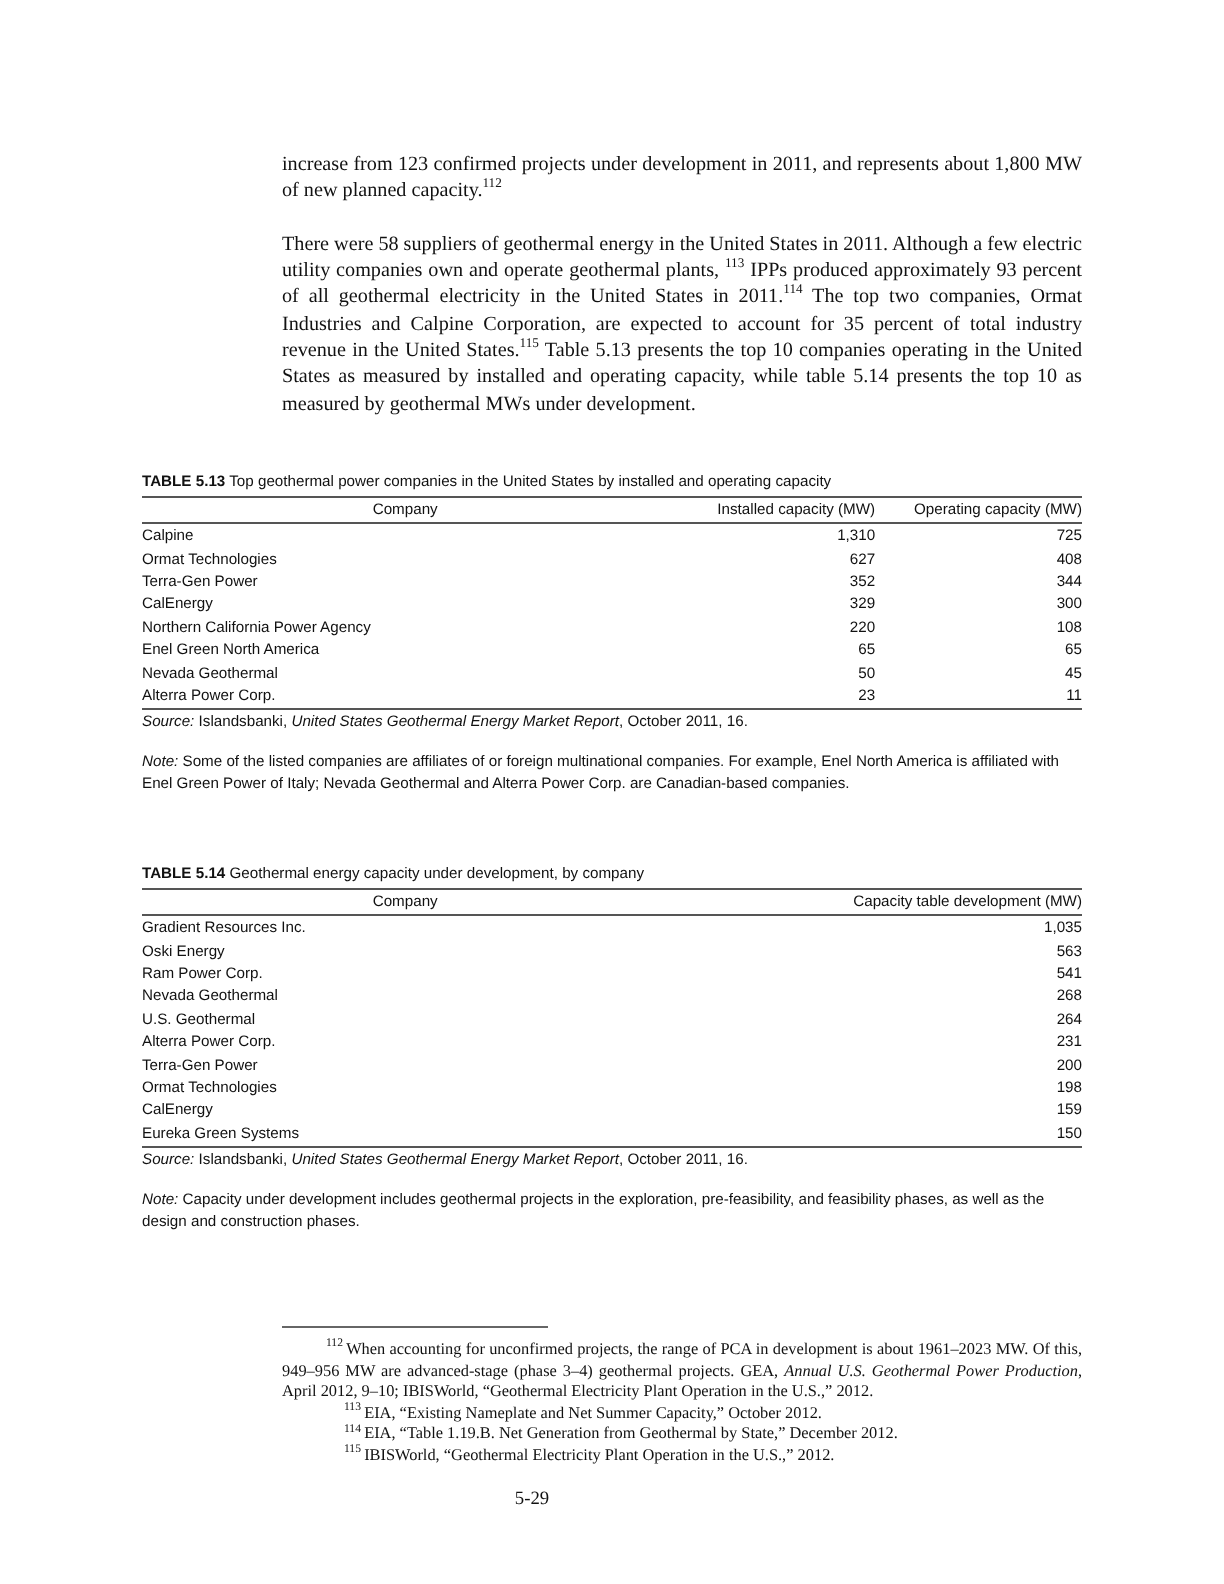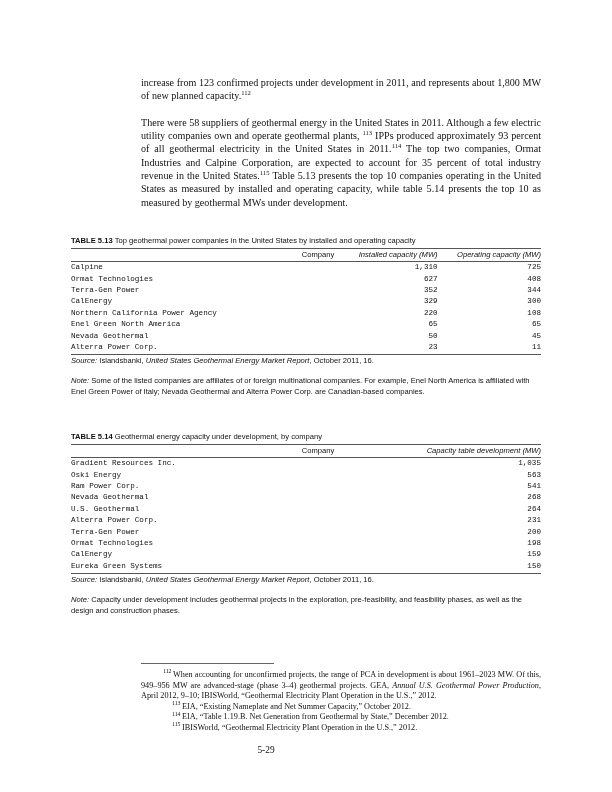--- a/index.html
+++ b/index.html
@@ -60,37 +60,35 @@
   }
   table.data {
     width: 100%;
     border-collapse: collapse;
     font-family: "Liberation Sans", "DejaVu Sans", sans-serif;
     font-size: 7.6px;
     color: #111111;
   }
   table.data thead th {
     font-weight: normal;
-    text-align: right;
+    text-align: center;
     padding: 1.2px 0 1.6px 0;
     border-top: 0.8px solid #555;
     border-bottom: 0.8px solid #555;
     line-height: 9.4px;
     white-space: nowrap;
   }
   table.data thead th.num {
     text-align: right;
-    font-style: italic;
   }
   table.data tbody td {
     padding: 0.9px 0 0.9px 0;
     line-height: 9.6px;
     border: none;
     white-space: nowrap;
-    font-family: Liberation Mono, monospace;
   }
   table.data tbody tr:last-child td {
     border-bottom: 0.8px solid #555;
     padding-bottom: 1.4px;
   }
   table.data td.num {
     text-align: right;
     margin-top: 13px;
   }
   

